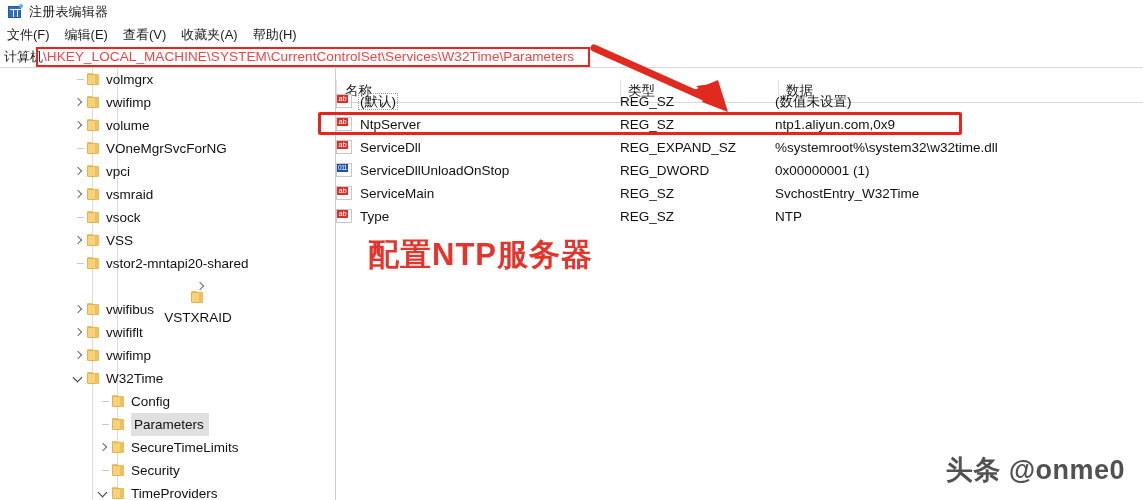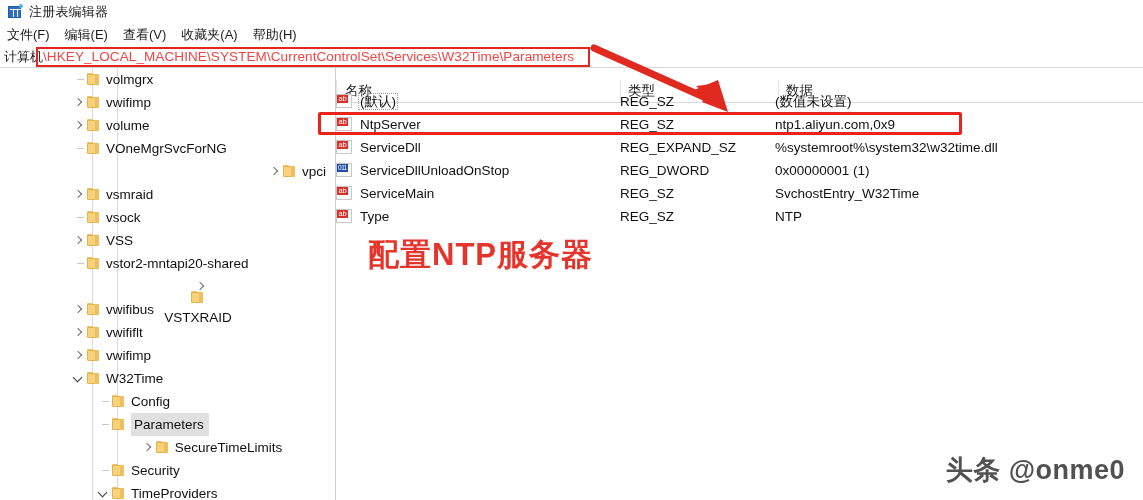--- a/index.html
+++ b/index.html
@@ -240,21 +240,21 @@
         </div>
         <div class="tnode" style="padding-left: 70px;">
           <span class="twist leaf"></span>
           <span class="tfolder">
             <span class="tab"></span>
             <span class="body"></span>
             <span class="sh"></span>
           </span>
           <span class="tlabel">VOneMgrSvcForNG</span>
         </div>
-        <div class="tnode" style="padding-left: 70px; justify-content: flex-end;">
+        <div class="tnode" style="padding-left: 70px;">
           <span class="twist closed"></span>
           <span class="tfolder">
             <span class="tab"></span>
             <span class="body"></span>
             <span class="sh"></span>
           </span>
           <span class="tlabel">vpci</span>
         </div>
         <div class="tnode" style="padding-left: 70px;">
           <span class="twist closed"></span>
@@ -348,21 +348,21 @@
         </div>
         <div class="tnode sel" style="padding-left: 95px;">
           <span class="twist leaf"></span>
           <span class="tfolder">
             <span class="tab"></span>
             <span class="body"></span>
             <span class="sh"></span>
           </span>
           <span class="tlabel">Parameters</span>
         </div>
-        <div class="tnode" style="padding-left: 95px; justify-content: center;">
+        <div class="tnode" style="padding-left: 95px;">
           <span class="twist closed"></span>
           <span class="tfolder">
             <span class="tab"></span>
             <span class="body"></span>
             <span class="sh"></span>
           </span>
           <span class="tlabel">SecureTimeLimits</span>
         </div>
         <div class="tnode" style="padding-left: 95px;">
           <span class="twist leaf"></span>

